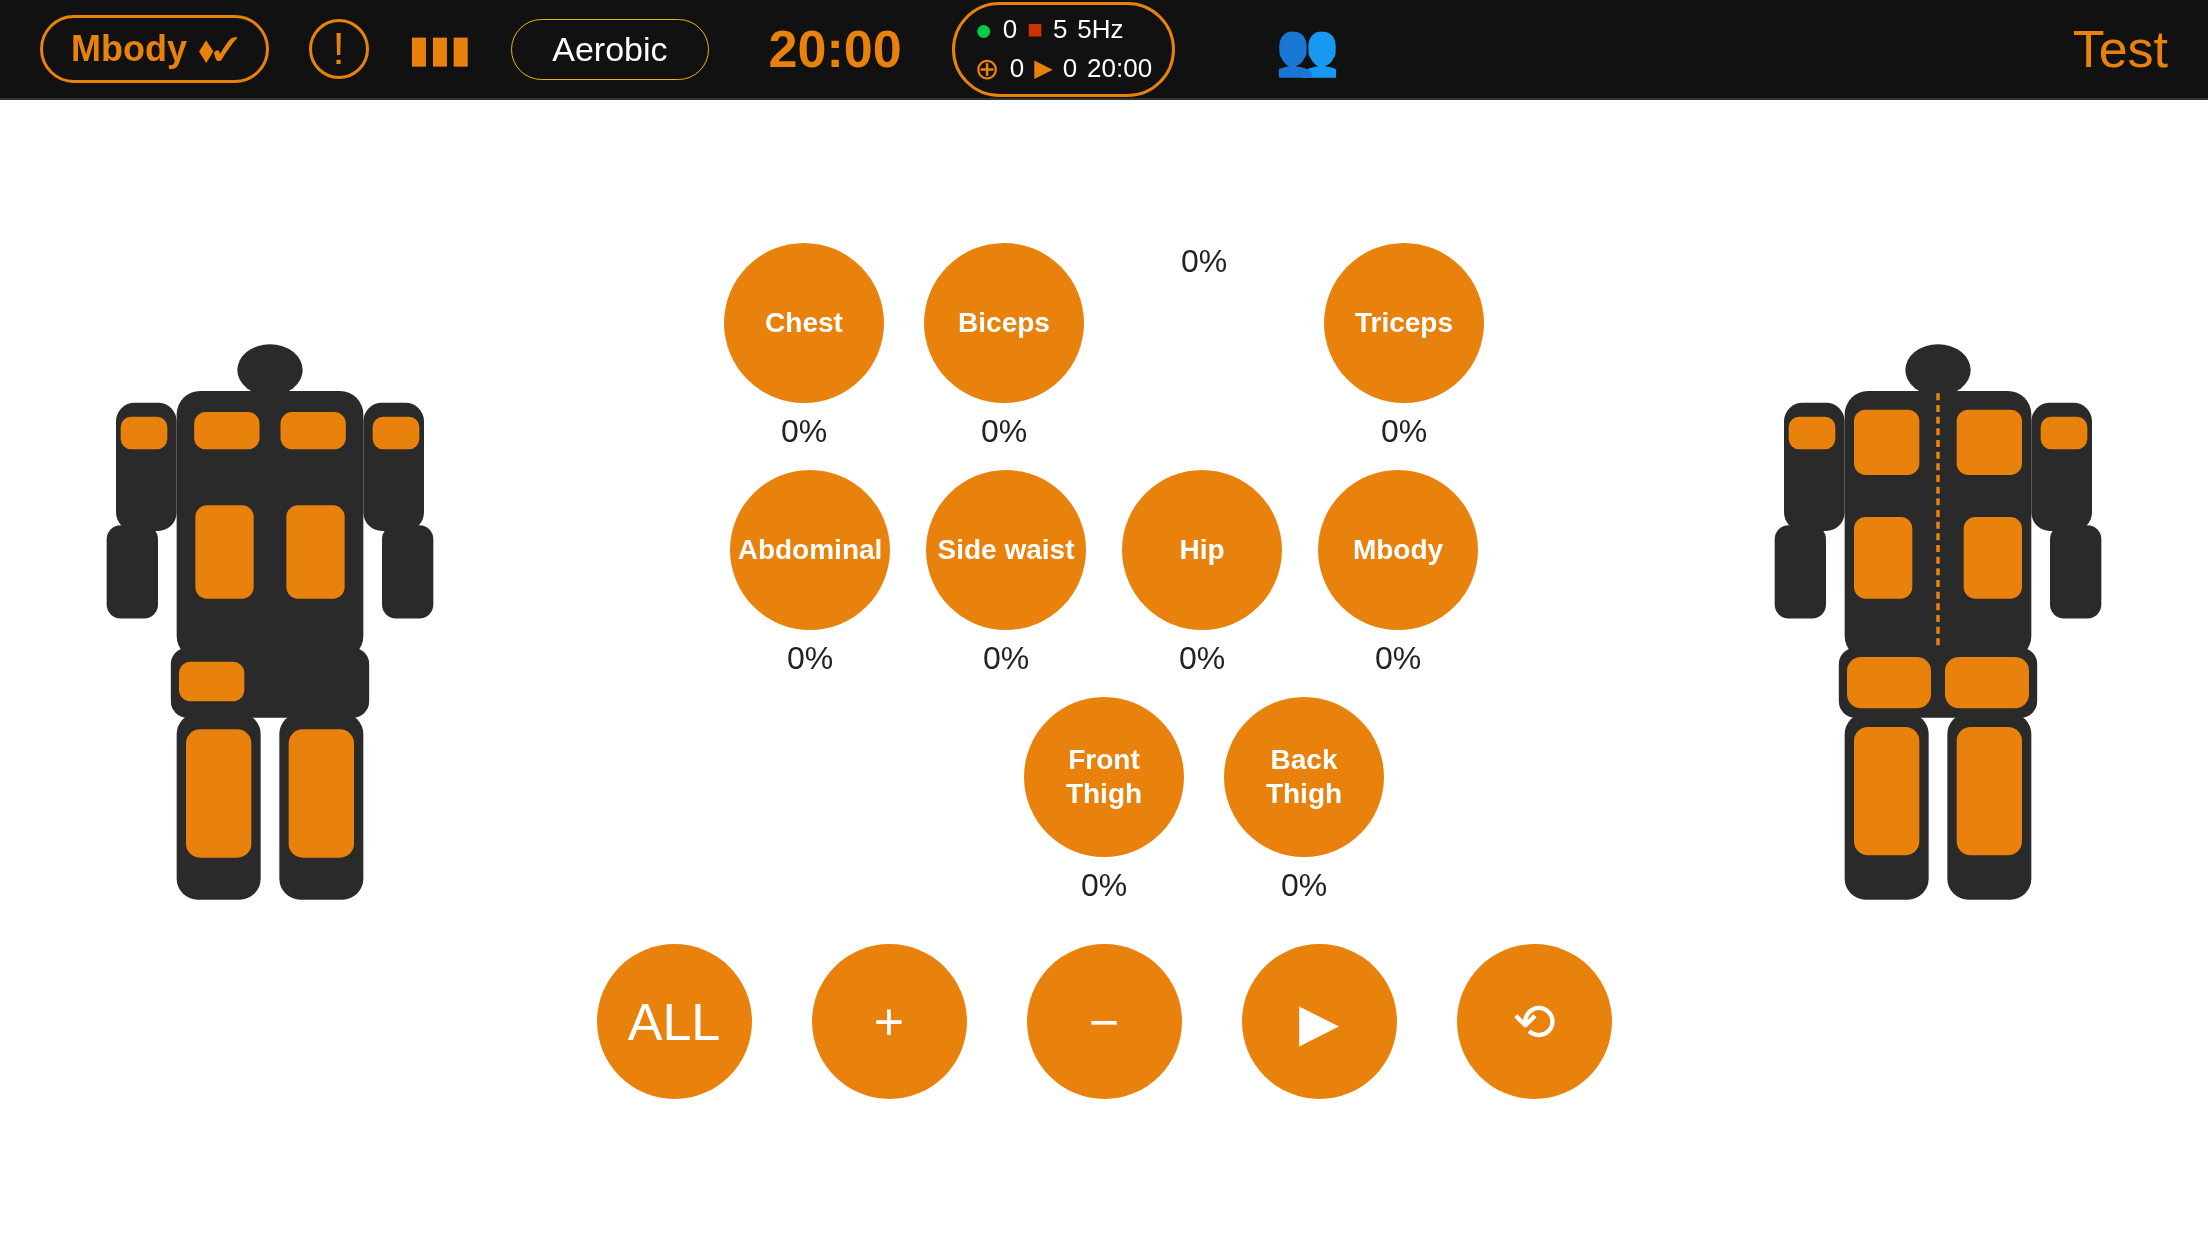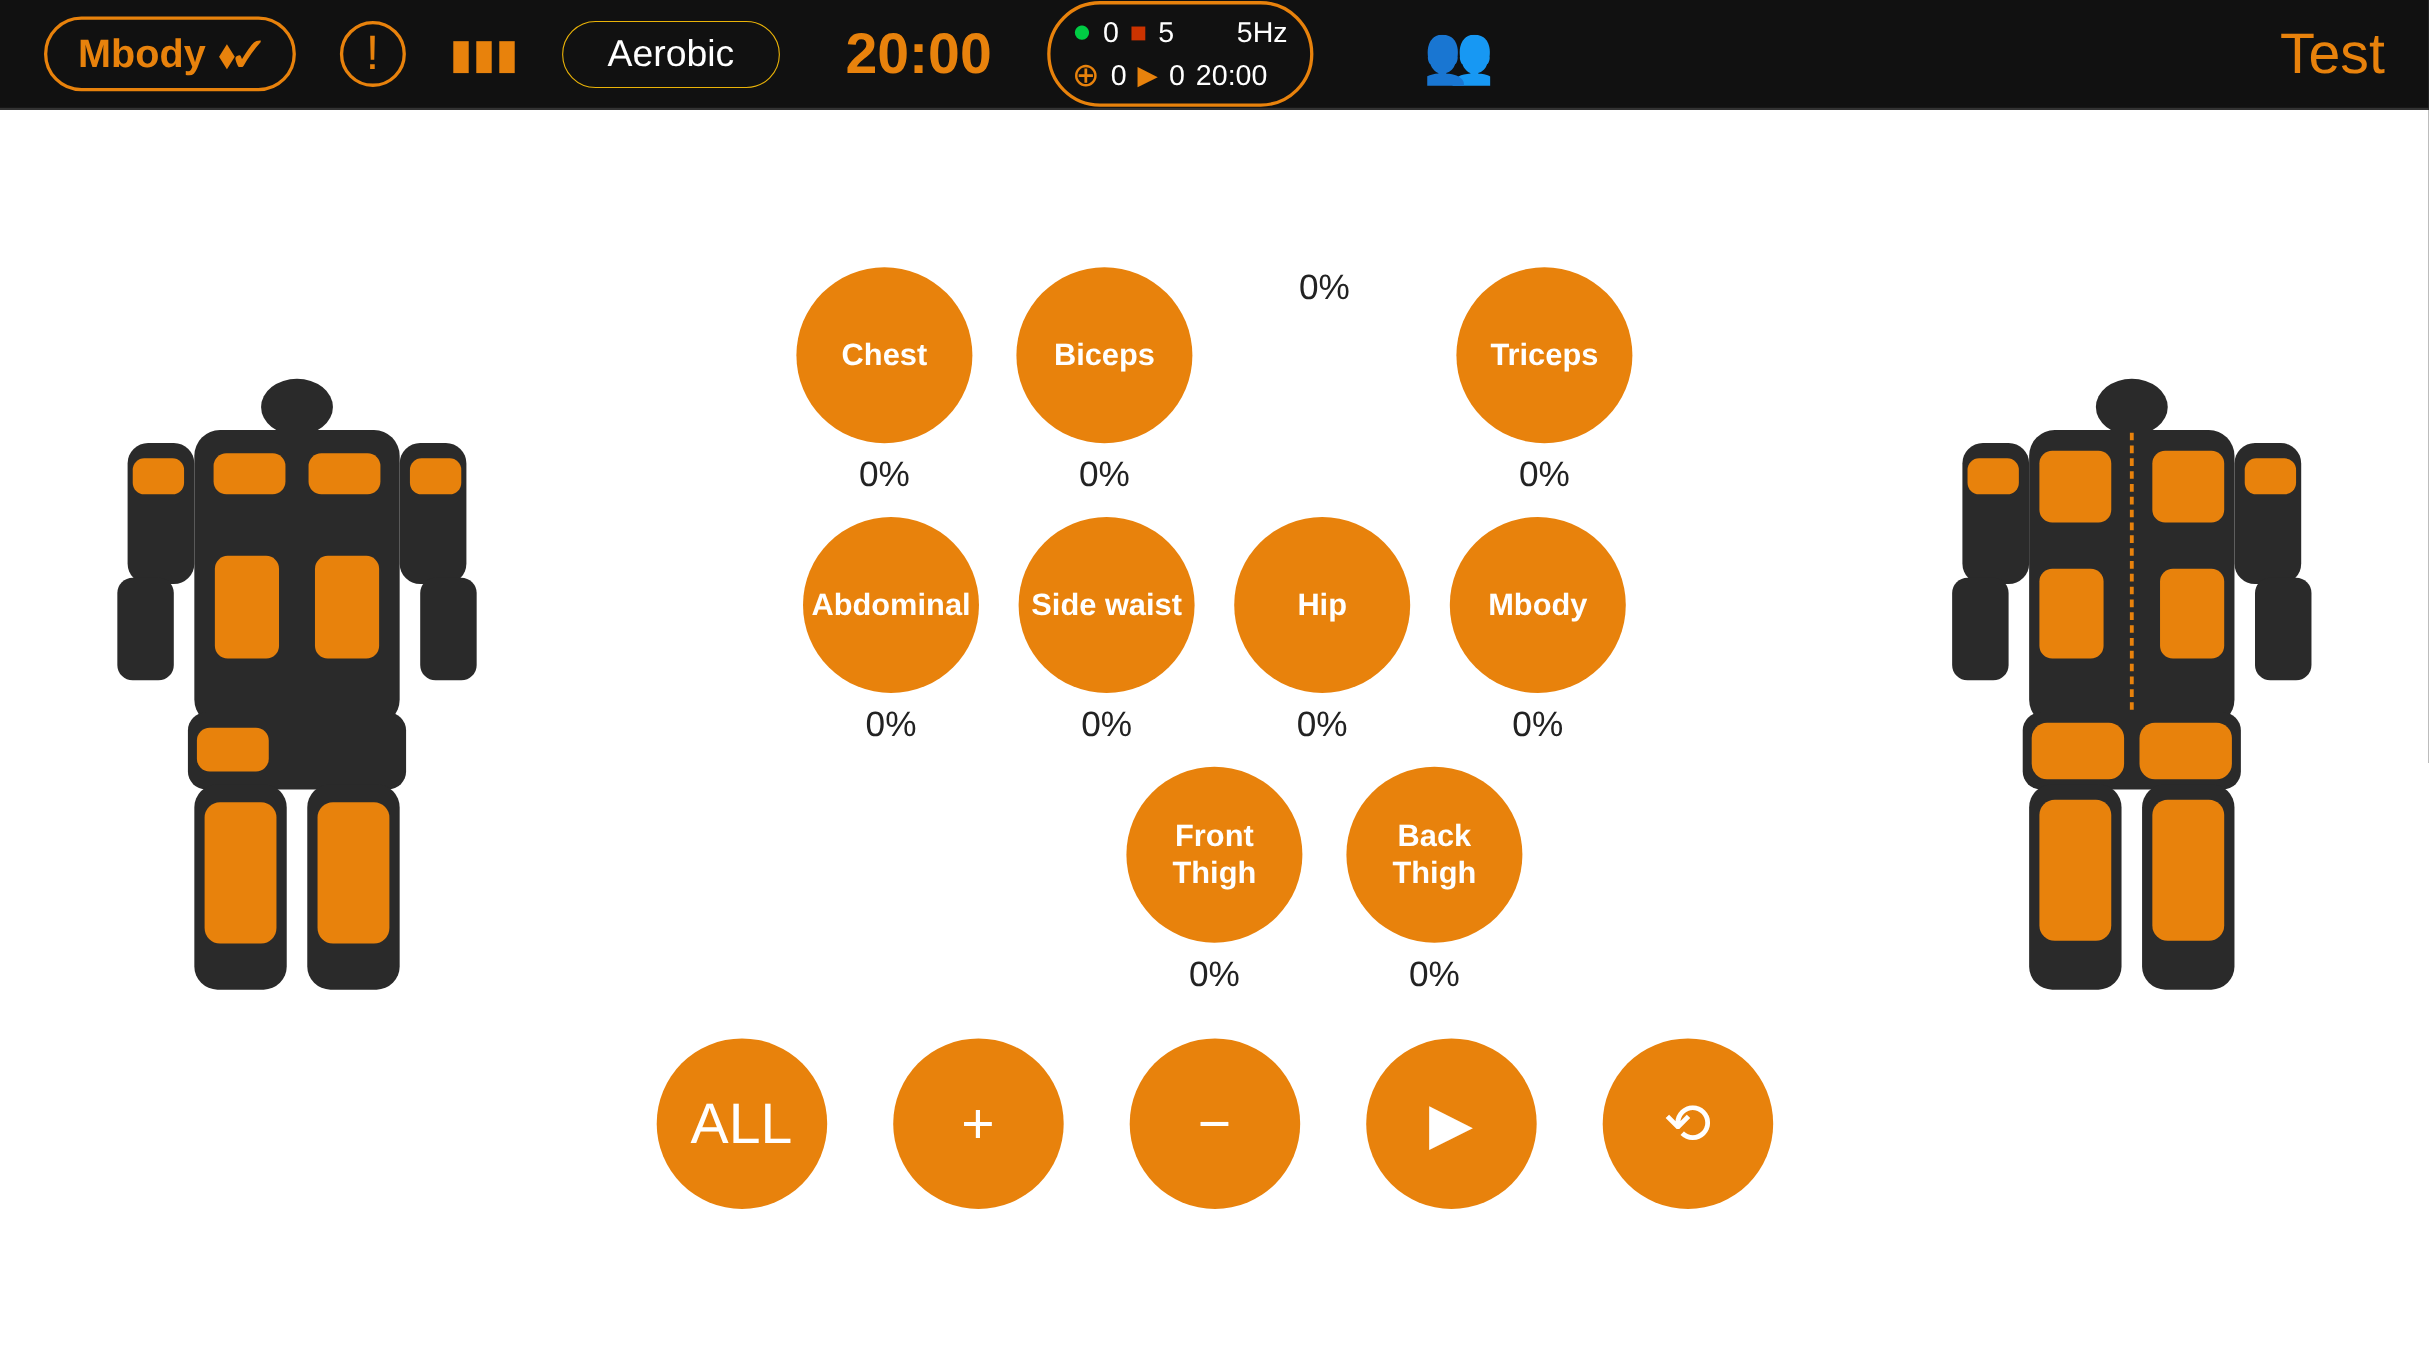--- a/index.html
+++ b/index.html
@@ -209,21 +209,21 @@
   </div>
 
   <div class="timer">20:00</div>
 
   <div class="stats-box">
     <div class="stat-row">
       <span style="color:#00cc44; font-size:30px;">●</span>
       <span style="color:white;font-size:26px;">0</span>
       <span style="color:#cc3300; font-size:26px;">■</span>
       <span style="color:white;font-size:26px;">5</span>
-      <span style="color:white;font-size:26px;margin-left:47px;">5Hz</span>
+      <span style="color:white;font-size:26px;">5Hz</span>
     </div>
     <div class="stat-row">
       <span style="color:#e8820c; font-size:30px;">⊕</span>
       <span style="color:white;font-size:26px;">0</span>
       <span style="color:#e8820c; font-size:24px;">▶</span>
       <span style="color:white;font-size:26px;">0</span>
       <span style="color:white;font-size:26px;">20:00</span>
     </div>
   </div>
 

